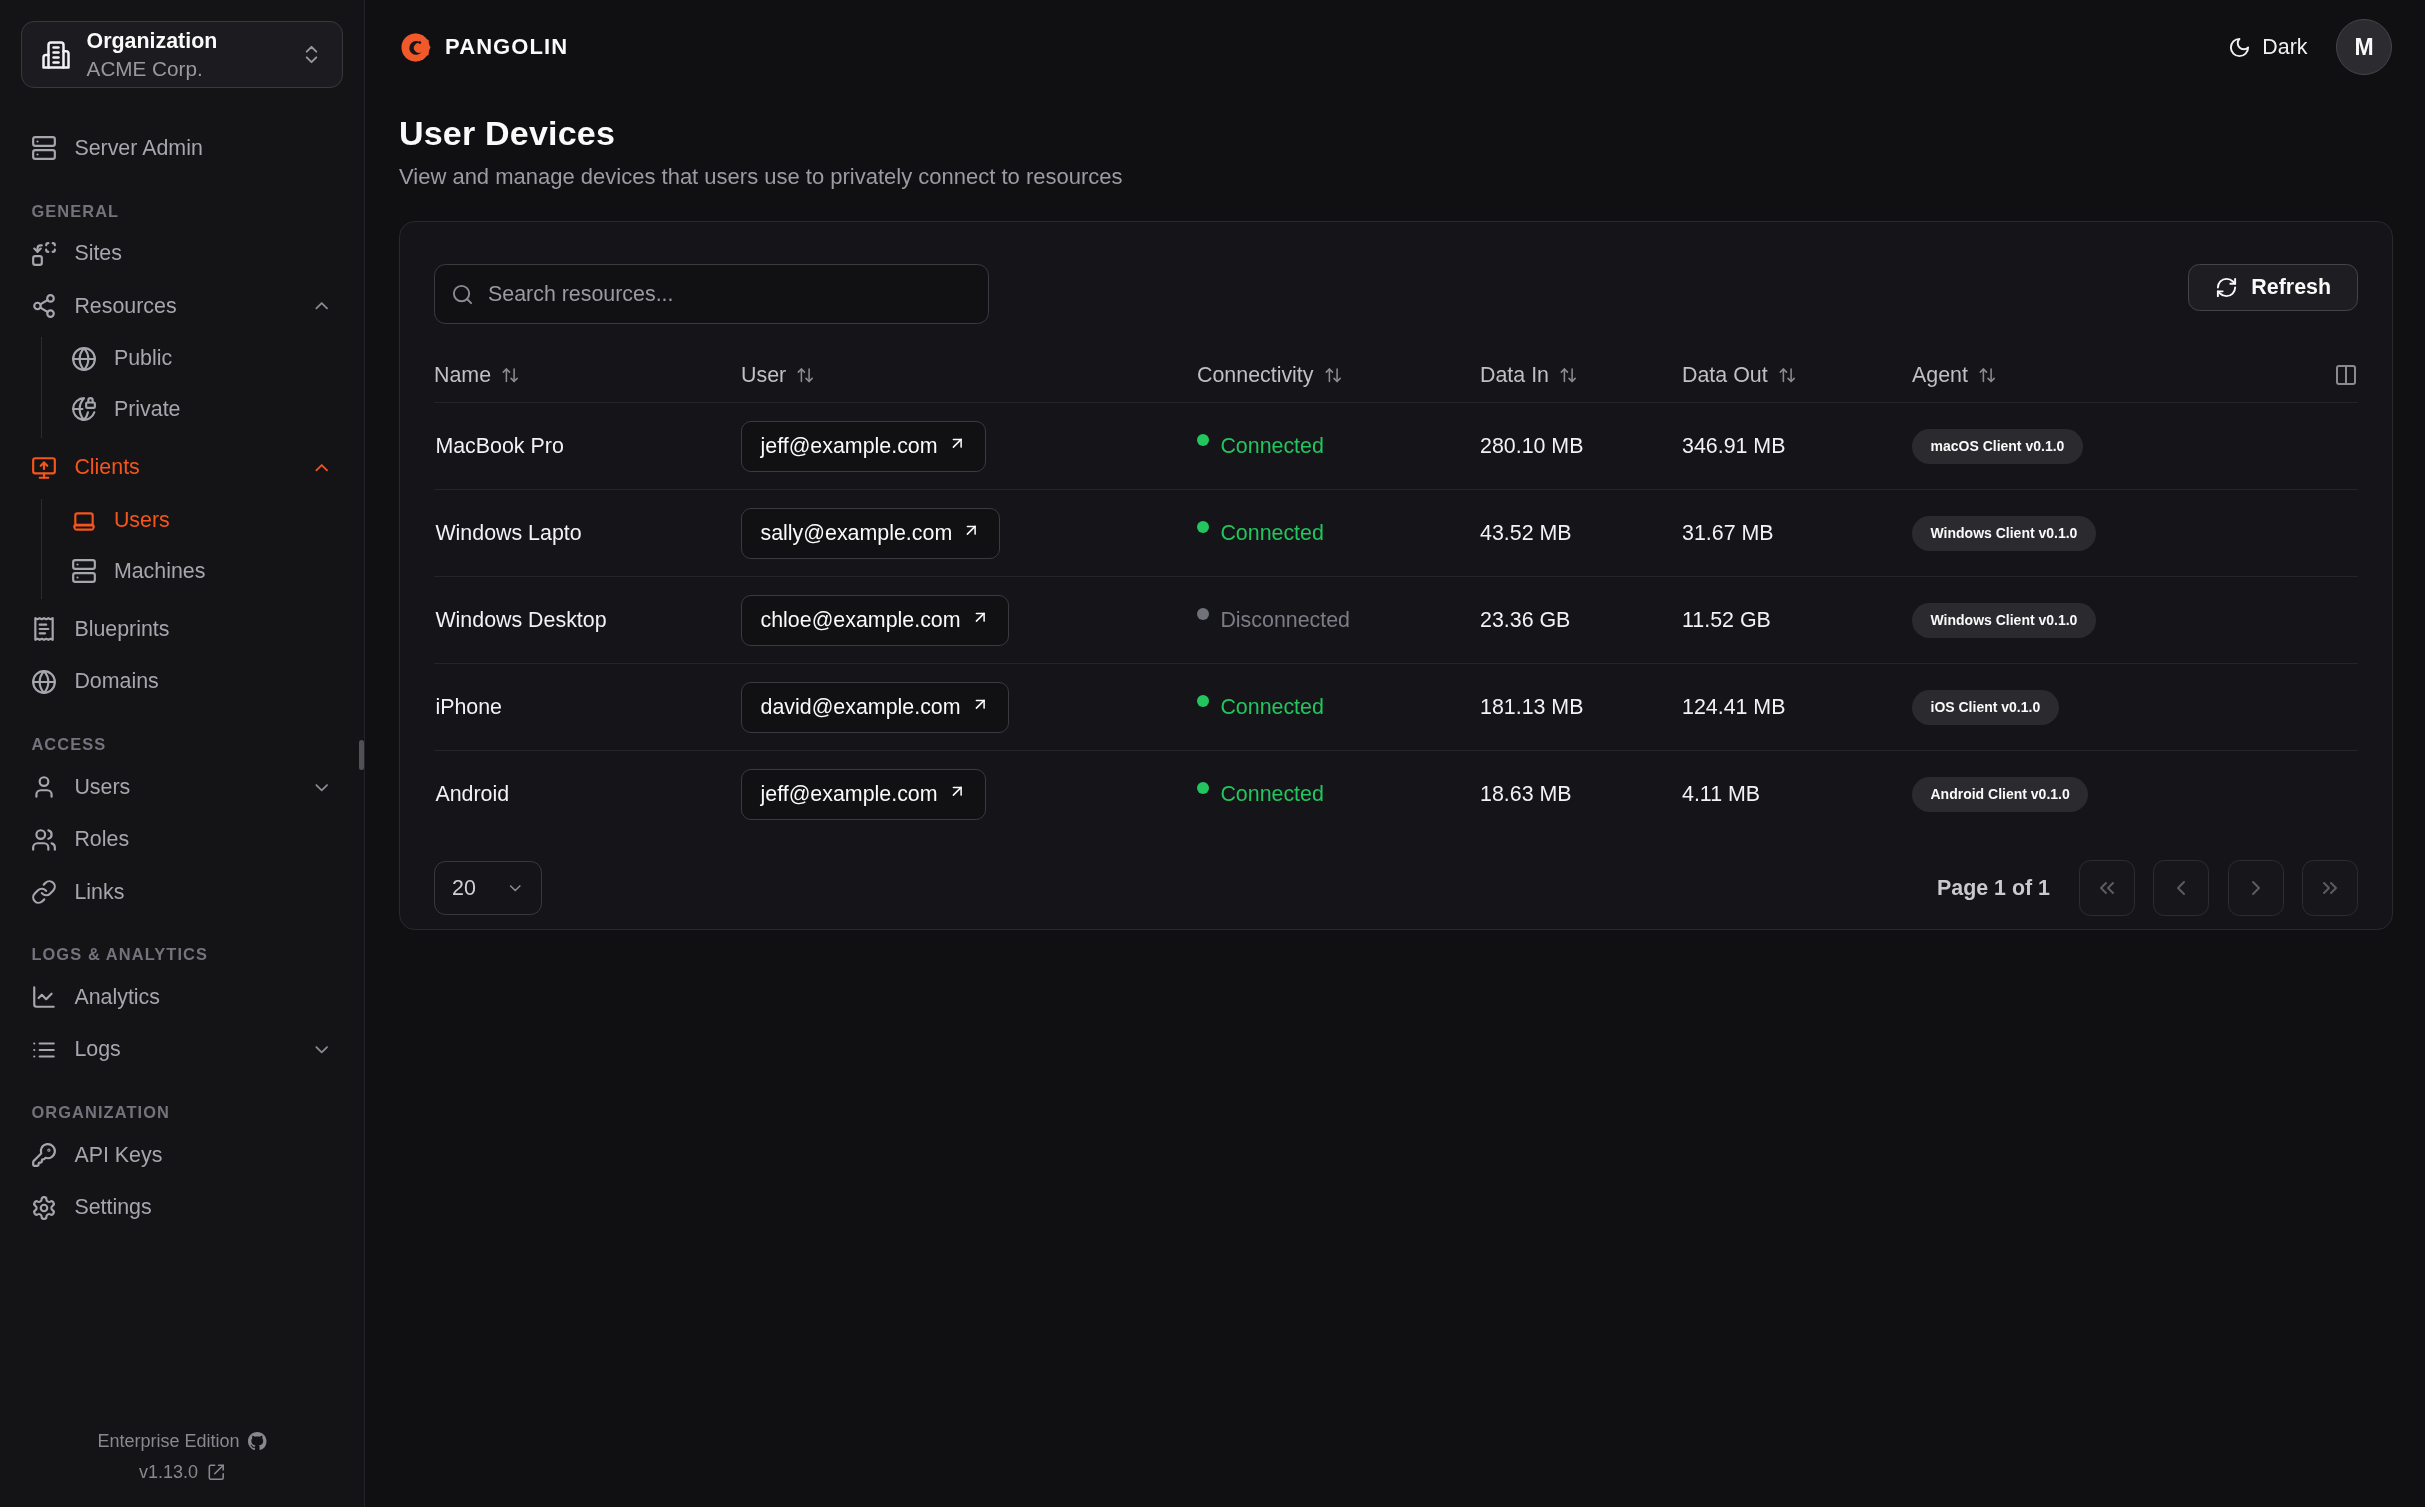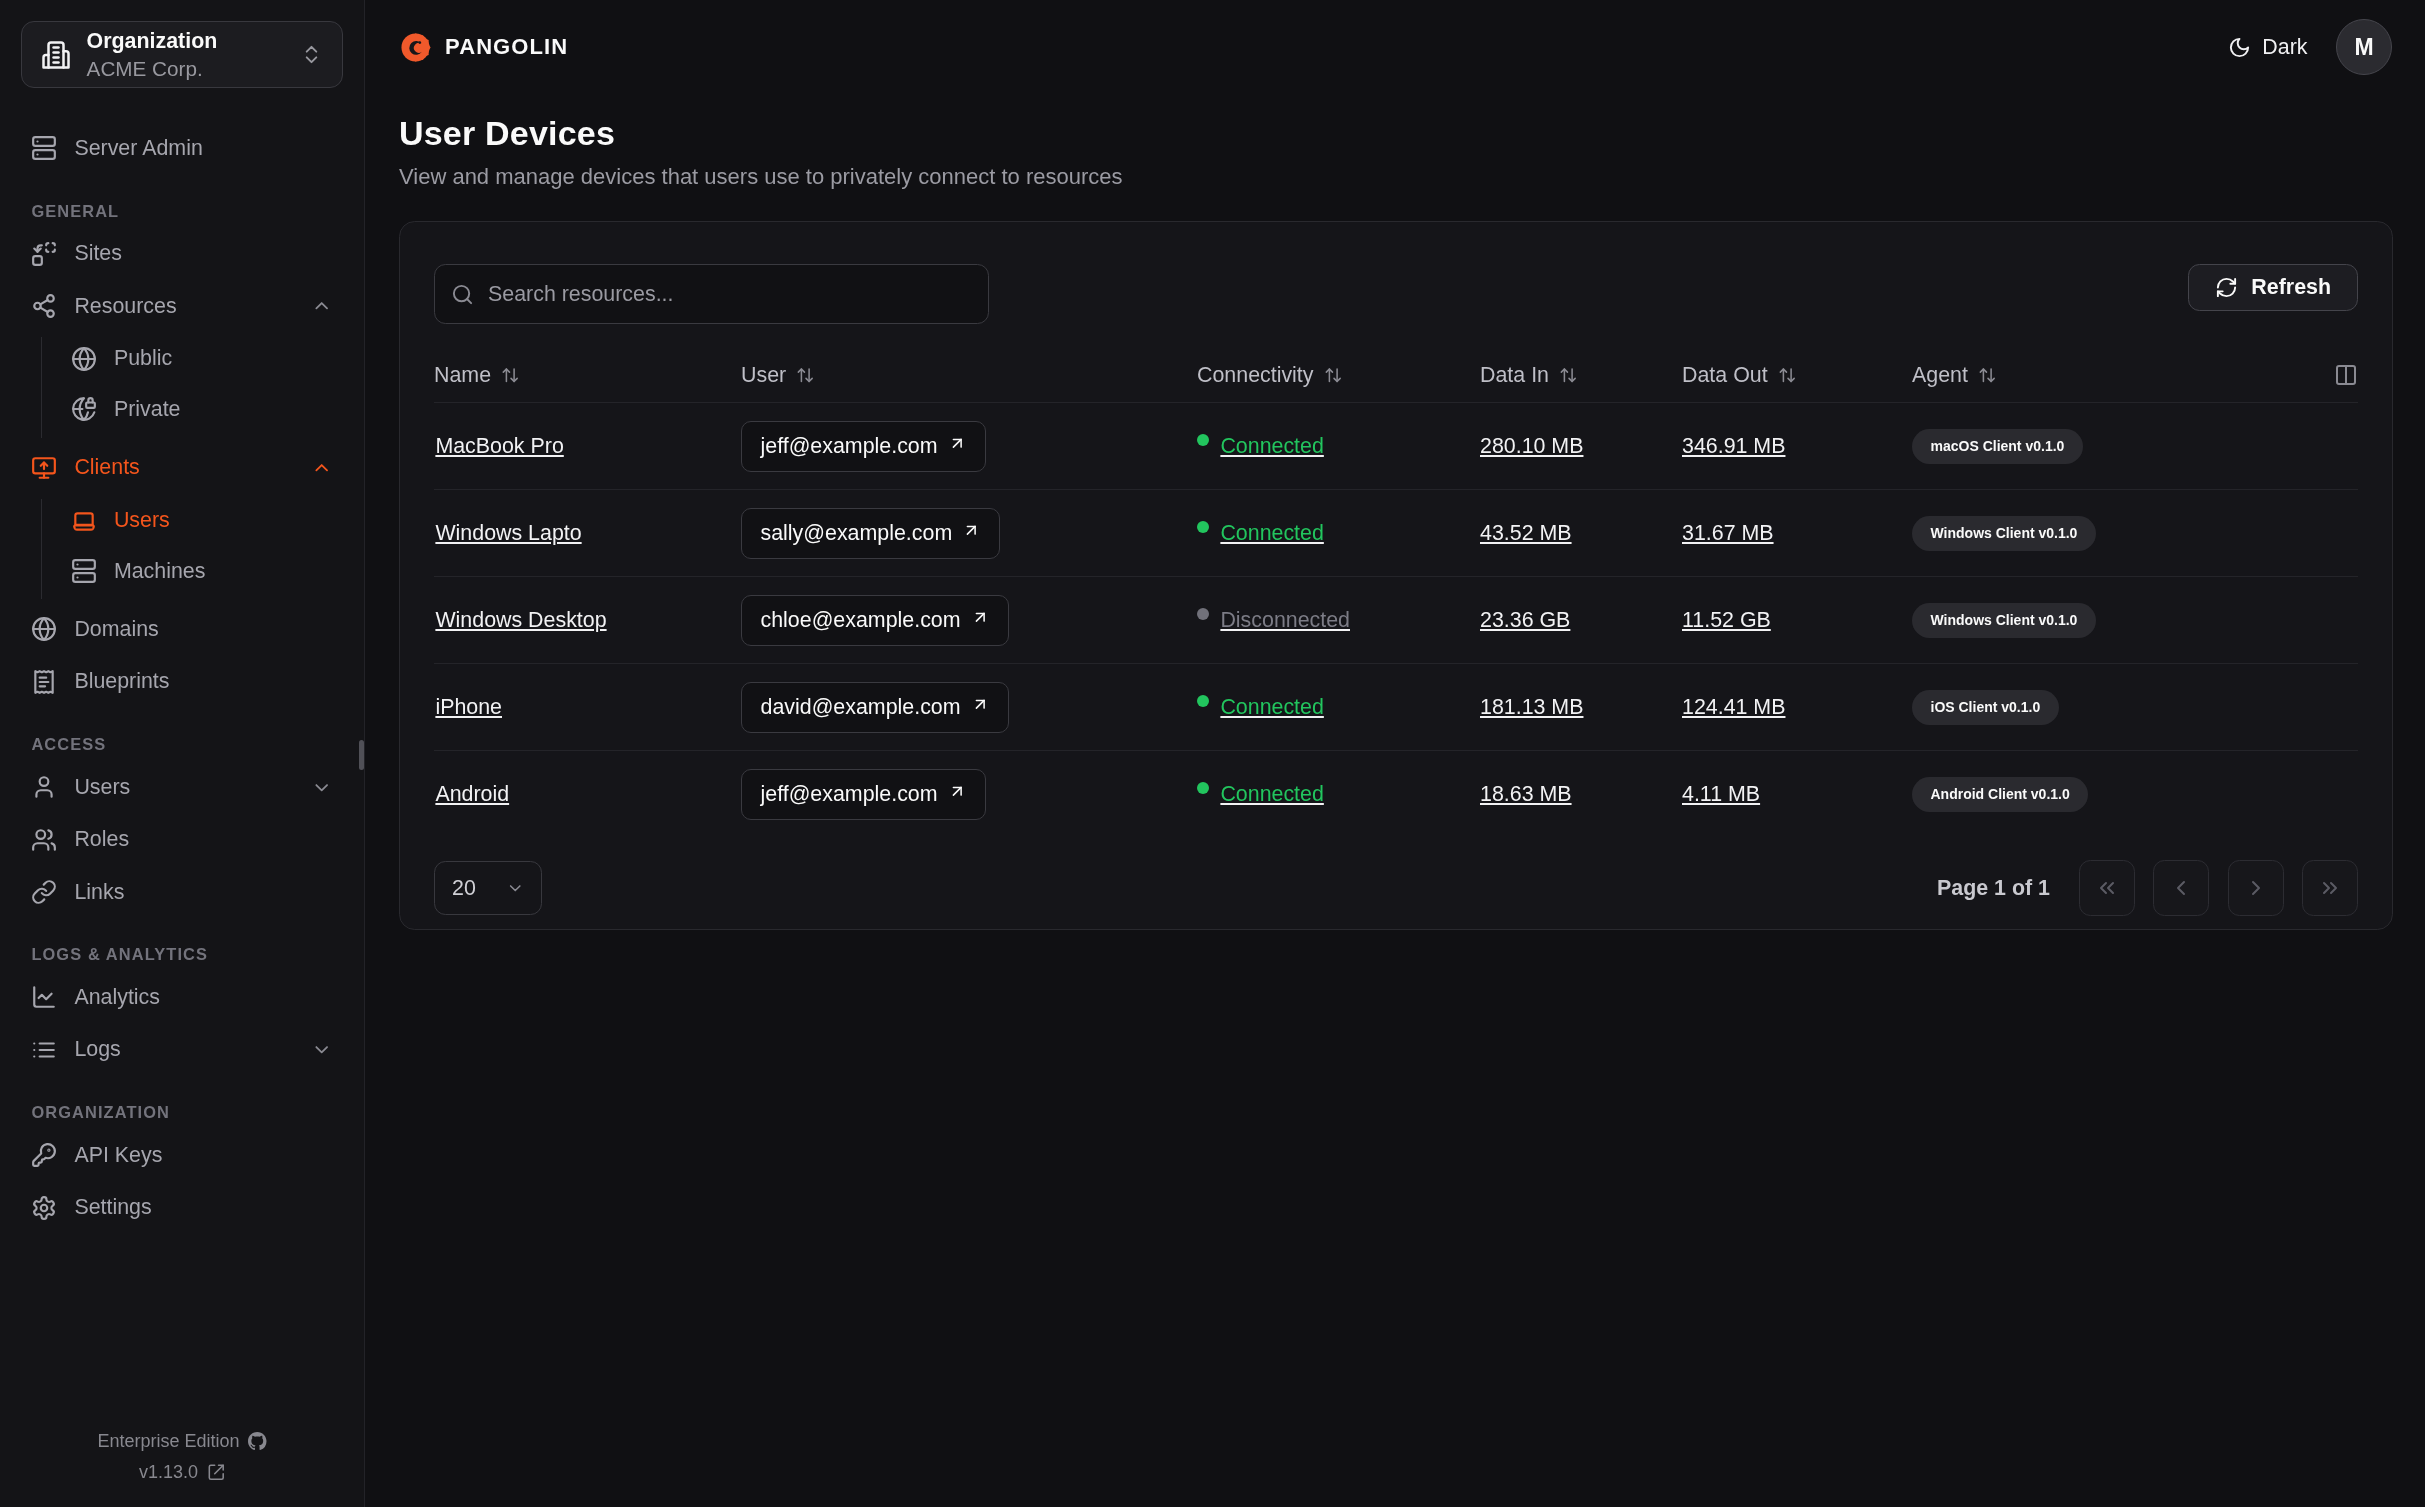--- a/index.html
+++ b/index.html
@@ -101,21 +101,21 @@
   }
   .refresh-btn svg { width:23px; height:23px; }
 
   .table { margin-top:24px; }
   .tgrid { display:grid; grid-template-columns:307px 456px 283px 202px 230px 1fr 46px; align-items:center; }
   .thead { height:54px; color:#bfbfc7; font-size:21.4px; }
   .th { display:flex; align-items:center; gap:10px; cursor:pointer; }
   .th .sort { color:#8a8a92; } .th .sort svg { width:18.5px; height:18.5px; }
   .cols-btn { color:#8a8a92; cursor:pointer; justify-self:end; }
   .cols-btn svg { width:24px; height:24px; }
-  .trow { height:87px; border-top:0.7px solid #242429; color:#f2f2f4; font-size:21.4px;text-decoration:underline; }
+  .trow { height:87px; border-top:0.7px solid #242429; color:#f2f2f4; font-size:21.4px; }
   .cell-name { padding-left:1.4px; }
   .user-btn {
     display:inline-flex; align-items:flex-start; gap:10px; padding:12px 18.5px;
     border:1.4px solid #3a3a40; background:#111114; border-radius:10px; cursor:pointer;
     color:#fafafa; font-size:21.4px;
   }
   .user-btn svg { width:18.5px; height:18.5px; }
   .status { display:flex; align-items:flex-start; gap:11.4px; color:#22c55e; }
   .status .dot { width:12px; height:12px; border-radius:50%; background:#22c55e; }
   .trow.disconnected .status { color:#7c7c86; }
@@ -278,38 +278,38 @@
                 <path d="M6 18h.01"></path>
               </svg>
           </span>
           <span>Machines</span>
         </div>
       </div>
 
       <div class="nav-item">
         <span class="ic">
           <svg viewBox="0 0 24 24">
-              <circle cx="12" cy="12" r="10"></circle>
-              <path d="M12 2a14.5 14.5 0 0 0 0 20 14.5 14.5 0 0 0 0-20"></path>
-              <path d="M2 12h20"></path>
-            </svg>
-        </span>
-        <span>Domains</span>
-      </div>
-
-      <div class="nav-item">
-        <span class="ic">
-          <svg viewBox="0 0 24 24">
               <path d="M4 2v20l2-1 2 1 2-1 2 1 2-1 2 1 2-1 2 1V2l-2 1-2-1-2 1-2-1-2 1-2-1-2 1Z"></path>
               <path d="M14 8H8"></path>
               <path d="M16 12H8"></path>
               <path d="M13 16H8"></path>
             </svg>
         </span>
         <span>Blueprints</span>
+      </div>
+
+      <div class="nav-item">
+        <span class="ic">
+          <svg viewBox="0 0 24 24">
+              <circle cx="12" cy="12" r="10"></circle>
+              <path d="M12 2a14.5 14.5 0 0 0 0 20 14.5 14.5 0 0 0 0-20"></path>
+              <path d="M2 12h20"></path>
+            </svg>
+        </span>
+        <span>Domains</span>
       </div>
 
       <div class="section-title">ACCESS</div>
 
       <div class="nav-item">
         <span class="ic">
           <svg viewBox="0 0 24 24">
               <path d="M19 21v-2a4 4 0 0 0-4-4H9a4 4 0 0 0-4 4v2"></path>
               <circle cx="12" cy="7" r="4"></circle>
             </svg>

